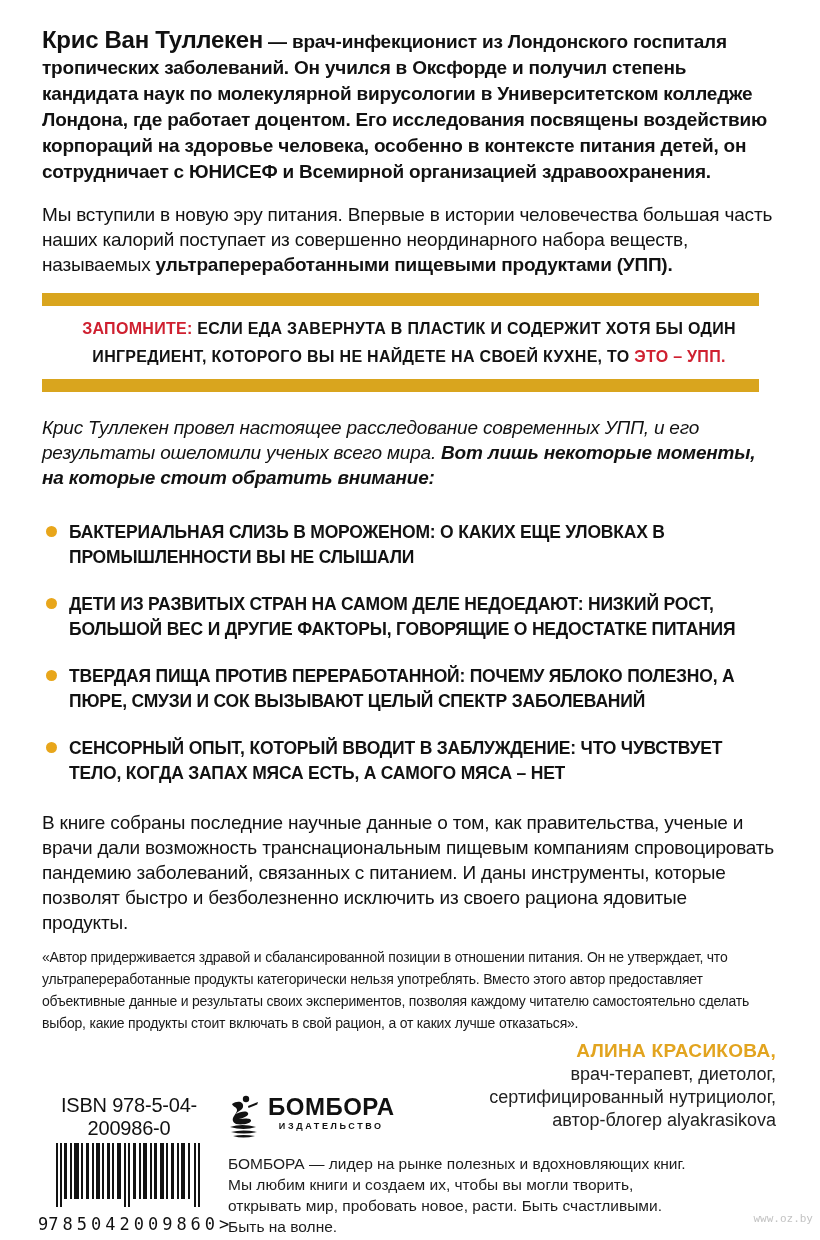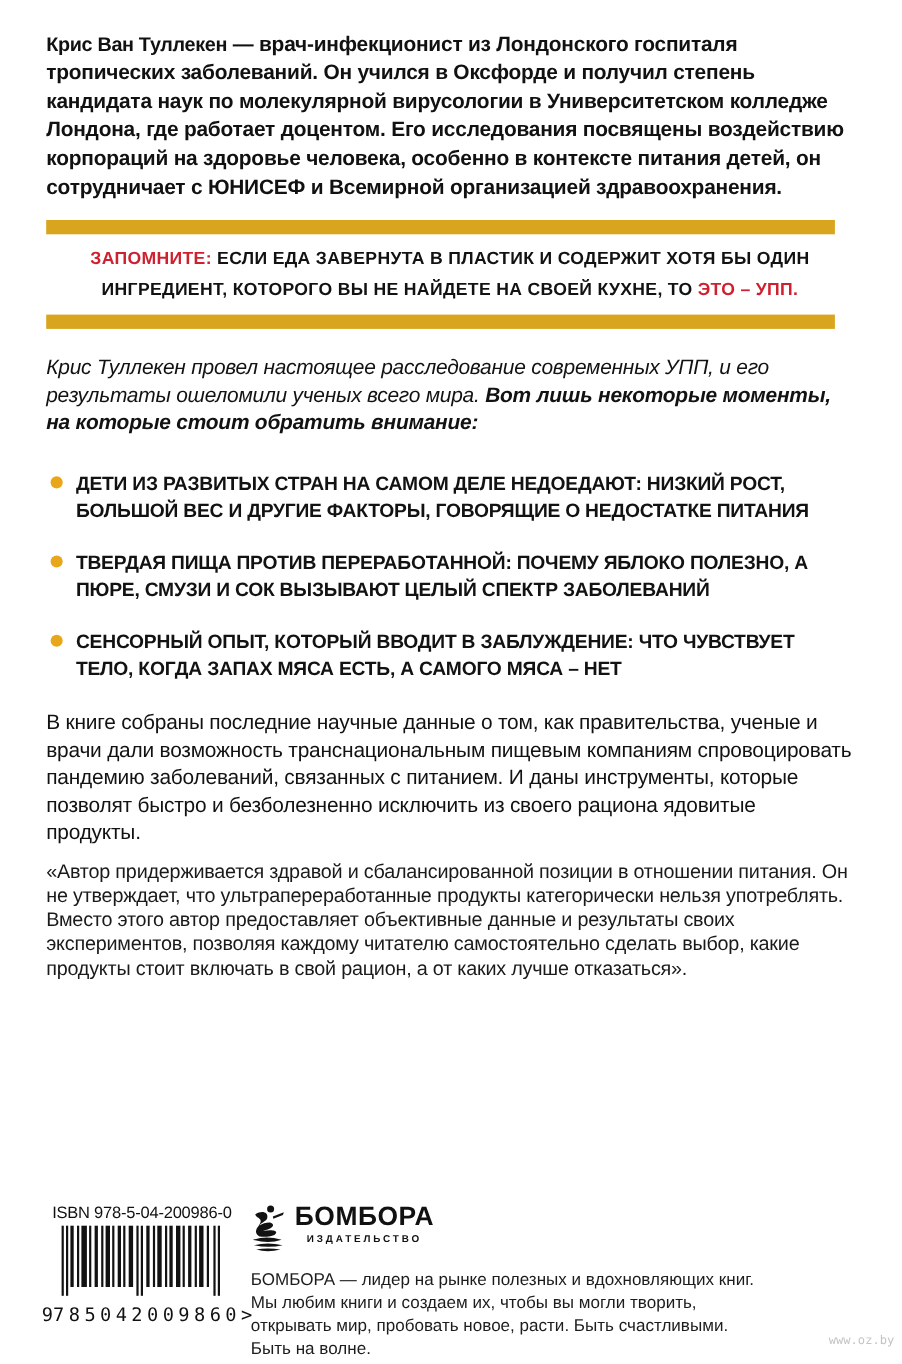--- a/index.html
+++ b/index.html
@@ -20,21 +20,21 @@
     letter-spacing: -0.2px;
     color: #121212;
   }
   .author-par {
     margin: 0;
     font-weight: bold;
     font-size: 19px;
     line-height: 26px;
     letter-spacing: -0.2px;
   }
-  .author-name { font-size: 18px; line-height: 1; letter-spacing: -0.3px; }
+  .author-name { font-size: 24px; line-height: 1; letter-spacing: -0.3px; }
   .mt-newera { margin-top: 17px; }
   .banner { margin-top: 16px; }
   .gold-bar { height: 13px; background: #D9A51E; width: 717px; }
   .banner-text {
     margin: 0; padding: 9px 6px 8px 6px;
     text-align: center;
     font-weight: bold;
     font-size: 16px;
     line-height: 28px;
     letter-spacing: 0.3px;
@@ -62,21 +62,21 @@
   .bullet-text {
     font-weight: bold;
     font-size: 17.5px;
     line-height: 25px;
     letter-spacing: -0.2px;
     color: #121212;
   }
   .mt-summary { margin-top: 24px; }
   .quote {
     margin: 11px 0 0 0;
-    font-size: 18px;
+    font-size: 14px;
     line-height: 22px;
     letter-spacing: -0.2px;
     color: #1a1a1a;
   }
   .reviewer { margin-top: 5px; text-align: right; }
   .reviewer-name {
     font-weight: bold;
     font-size: 19px;
     line-height: 24px;
     letter-spacing: 0.3px;
@@ -87,21 +87,21 @@
     line-height: 23px;
     color: #222222;
   }
   
   .isbn-block {
     position: absolute;
     left: 38px; top: 1094px;
     width: 182px;
     text-align: center;
   }
-  .isbn-label { font-size: 15px; color: #111; margin-bottom: 3px; letter-spacing: -0.2px; }
+  .isbn-label { font-size: 20px; color: #111; margin-bottom: 3px; letter-spacing: -0.2px; }
   .barcode-digits {
     display: flex;
     align-items: baseline;
     justify-content: space-between;
     font-family: "DejaVu Sans Mono", monospace;
     font-size: 17px;
     margin-top: 1px;
     color: #111;
   }
   .bd-group { letter-spacing: 4px; }
@@ -141,48 +141,59 @@
     color: #c4c4c4;
   }
 </style>
 </head>
 <body>
 
 <div class="page">
 
   <p class="author-par"><span class="author-name">Крис Ван Туллекен</span><span> — врач-инфекционист из Лондонского госпиталя тропических заболеваний. Он учился в Оксфорде и получил степень кандидата наук по молекулярной вирусологии в Университетском колледже Лондона, где работает доцентом. Его исследования посвящены воздействию корпораций на здоровье человека, особенно в контексте питания детей, он сотрудничает с ЮНИСЕФ и Всемирной организацией здравоохранения.</span></p>
 
+  <p class="body-par mt-newera"><span>Мы вступили в новую эру питания. Впервые в истории человечества большая часть наших калорий поступает из совершенно неординарного набора веществ, называемых </span><b>ультрапереработанными пищевыми продуктами (УПП).</b></p>
 
   <div class="banner">
     <div class="gold-bar"></div>
     <p class="banner-text"><span class="red">ЗАПОМНИТЕ:</span><span> ЕСЛИ ЕДА ЗАВЕРНУТА В ПЛАСТИК И СОДЕРЖИТ ХОТЯ БЫ ОДИН ИНГРЕДИЕНТ, КОТОРОГО ВЫ НЕ НАЙДЕТЕ НА СВОЕЙ КУХНЕ, ТО </span><span class="red">ЭТО – УПП.</span></p>
     <div class="gold-bar"></div>
   </div>
 
   <p class="body-par mt-invest"><span>Крис Туллекен провел настоящее расследование современных УПП, и его результаты ошеломили ученых всего мира. </span><b>Вот лишь некоторые моменты, на которые стоит обратить внимание:</b></p>
 
   <ul class="bullets">
     <li>
       <span class="bullet-dot"></span>
+      <span class="bullet-text">БАКТЕРИАЛЬНАЯ СЛИЗЬ В МОРОЖЕНОМ: О КАКИХ ЕЩЕ УЛОВКАХ В ПРОМЫШЛЕННОСТИ ВЫ НЕ СЛЫШАЛИ</span>
+    </li>
+    <li>
+      <span class="bullet-dot"></span>
       <span class="bullet-text">ДЕТИ ИЗ РАЗВИТЫХ СТРАН НА САМОМ ДЕЛЕ НЕДОЕДАЮТ: НИЗКИЙ РОСТ, БОЛЬШОЙ ВЕС И ДРУГИЕ ФАКТОРЫ, ГОВОРЯЩИЕ О НЕДОСТАТКЕ ПИТАНИЯ</span>
     </li>
     <li>
       <span class="bullet-dot"></span>
       <span class="bullet-text">ТВЕРДАЯ ПИЩА ПРОТИВ ПЕРЕРАБОТАННОЙ: ПОЧЕМУ ЯБЛОКО ПОЛЕЗНО, А ПЮРЕ, СМУЗИ И СОК ВЫЗЫВАЮТ ЦЕЛЫЙ СПЕКТР ЗАБОЛЕВАНИЙ</span>
     </li>
     <li>
       <span class="bullet-dot"></span>
       <span class="bullet-text">СЕНСОРНЫЙ ОПЫТ, КОТОРЫЙ ВВОДИТ В ЗАБЛУЖДЕНИЕ: ЧТО ЧУВСТВУЕТ ТЕЛО, КОГДА ЗАПАХ МЯСА ЕСТЬ, А САМОГО МЯСА – НЕТ</span>
     </li>
   </ul>
 
   <p class="body-par mt-summary">В книге собраны последние научные данные о том, как правительства, ученые и врачи дали возможность транснациональным пищевым компаниям спровоцировать пандемию заболеваний, связанных с питанием. И даны инструменты, которые позволят быстро и безболезненно исключить из своего рациона ядовитые продукты.</p>
 
   <p class="quote">«Автор придерживается здравой и сбалансированной позиции в отношении питания. Он не утверждает, что ультрапереработанные продукты категорически нельзя употреблять. Вместо этого автор предоставляет объективные данные и результаты своих экспериментов, позволяя каждому читателю самостоятельно сделать выбор, какие продукты стоит включать в свой рацион, а от каких лучше отказаться».</p>
 
+  <div class="reviewer">
+    <div class="reviewer-name">АЛИНА КРАСИКОВА,</div>
+    <div class="reviewer-title">врач-терапевт, диетолог,</div>
+    <div class="reviewer-title">сертифицированный нутрициолог,</div>
+    <div class="reviewer-title">автор-блогер alyakrasikova</div>
+  </div>
 
   <div class="isbn-block">
     <div class="isbn-label">ISBN 978-5-04-200986-0</div>
     <svg class="barcode" width="170" height="66" viewBox="0 0 170 66">
       <g fill="#121212">
         <rect x="12" y="0" width="2" height="64"></rect>
         <rect x="16" y="0" width="2" height="64"></rect>
         <rect x="20" y="0" width="3" height="56"></rect>
         <rect x="26" y="0" width="2" height="56"></rect>
         <rect x="30" y="0" width="5" height="56"></rect>

